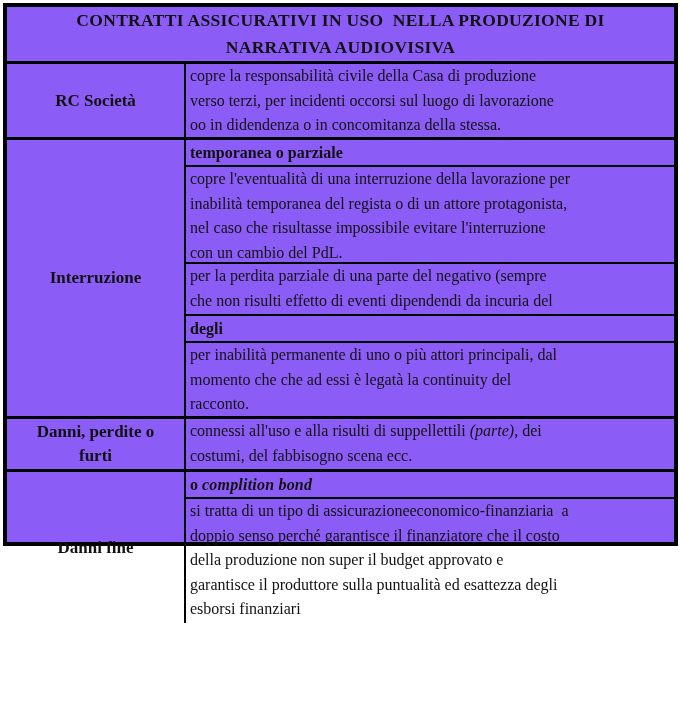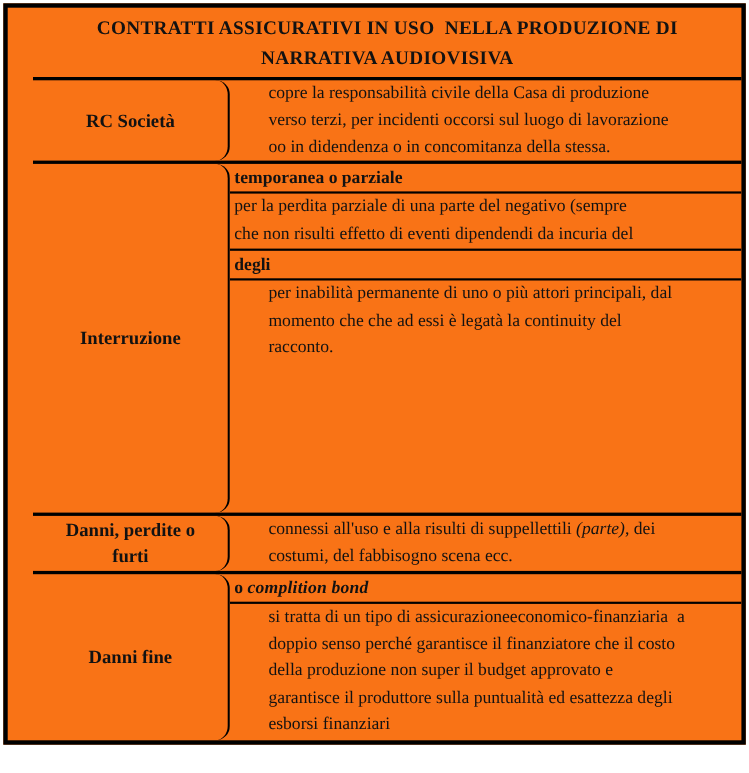--- a/index.html
+++ b/index.html
@@ -7,26 +7,25 @@
     width: 681px; height: 703px;
     background: #ffffff;
     font-family: "Liberation Serif", "DejaVu Serif", serif;
     color: #121212;
     position: relative;
     overflow: hidden;
   }
   .table {
     position: absolute;
     left: 3px; top: 3px;
-    width: 675px; height: 674px;
+    width: 675px; height: 543px;
     border: 4px solid #000;
-    background: #f97316;
+    background: #8b5cf6;
     display: flex;
     flex-direction: column;
-    padding-left: 23px;
   }
   .title-row {
     height: 70px;
     border-bottom: 3px solid #000;
     display: flex;
     align-items: center;
     justify-content: center;
     text-align: center;
     font-weight: bold;
     font-size: 17.5px;
@@ -44,37 +43,36 @@
     min-width: 179px;
     border-right: 2px solid #000;
     display: flex;
     align-items: center;
     justify-content: center;
     text-align: center;
     font-weight: bold;
     font-size: 17px;
     line-height: 24px;
     white-space: pre-wrap;
-    border-radius: 13px;
   }
   .content-cell {
     flex: 1;
     display: flex;
     flex-direction: column;
     overflow: hidden;
   }
   .sub {
     border-bottom: 2px solid #000;
     padding: 0 4px;
     font-size: 16px;
     line-height: 24.5px;
     white-space: pre-wrap;
     overflow: hidden;
   }
-  .sub:last-child { border-bottom: none; margin-left: 31px; }
+  .sub:last-child { border-bottom: none; }
   .sub-header {
     font-weight: bold;
     line-height: 25px;
     padding: 0 4px;
   }
   .h26 { height: 27px; }
   .h50 { height: 50px; }
   .h52 { height: 52px; }
   .h73 { height: 73px; }
   .h97 { height: 97px; }
@@ -96,20 +94,24 @@
       <div class="sub h73">copre la responsabilità civile della Casa di produzione
 verso terzi, per incidenti occorsi sul luogo di lavorazione
 oo in didendenza o in concomitanza della stessa.</div>
     </div>
   </div>
 
   <div class="row" style="height:337px;">
     <div class="label-cell">Interruzione</div>
     <div class="content-cell">
       <div class="sub sub-header h26">temporanea o parziale</div>
+      <div class="sub h97">copre l'eventualità di una interruzione della lavorazione per
+inabilità temporanea del regista o di un attore protagonista,
+nel caso che risultasse impossibile evitare l'interruzione
+con un cambio del PdL.</div>
       <div class="sub h52">per la perdita parziale di una parte del negativo (sempre
 che non risulti effetto di eventi dipendendi da incuria del</div>
       <div class="sub sub-header h26">degli</div>
       <div class="sub h73">per inabilità permanente di uno o più attori principali, dal
 momento che che ad essi è legatà la continuity del
 racconto.</div>
     </div>
   </div>
 
   <div class="row" style="height:53px;justify-content:space-between;">

